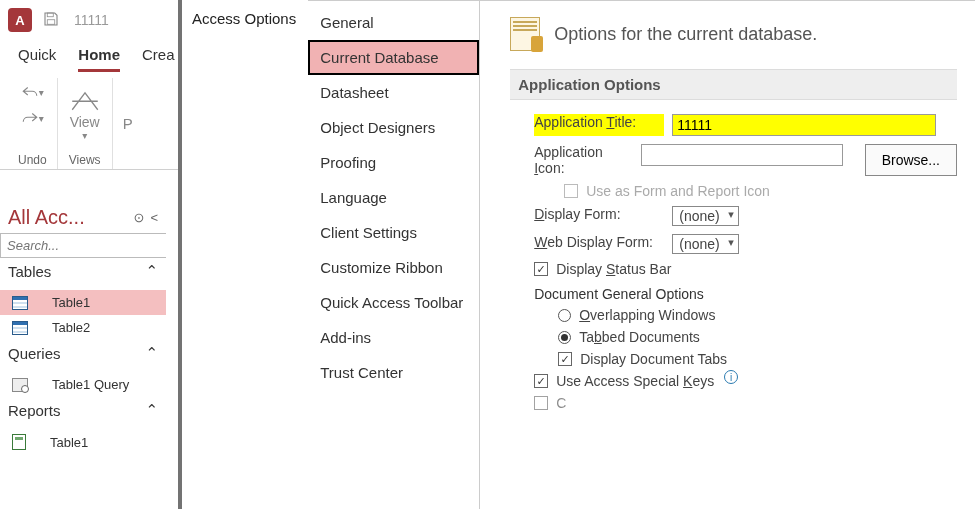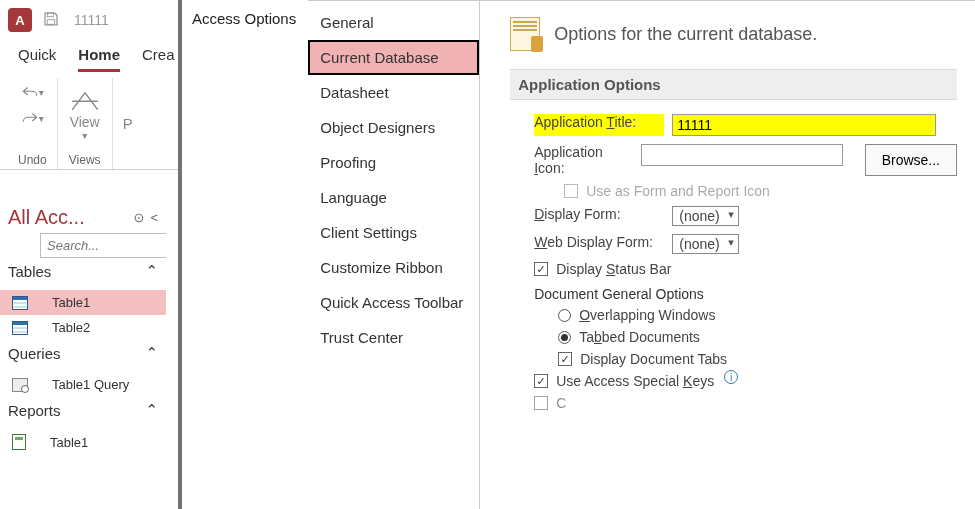--- a/index.html
+++ b/index.html
@@ -27,21 +27,21 @@
 .views-btn svg { width: 34px; height: 34px; stroke:#888; fill:none; }
 .views-text { font-size: 14px; color:#888; }
 .chev-down { font-size:10px; color:#888; }
 .cut-p { padding-left: 10px; color:#888; font-size:15px; align-self:center;}
 
 
 .leftnav { position: absolute; top: 202px; left: 0; width: 166px; display:flex; flex-direction:column; }
 .allacc-row { display:flex; align-items:center; justify-content:space-between; padding: 4px 8px; }
 .allacc-title { font-size: 20px; color:#a4373a; }
 .allacc-ctrl { display:flex; gap:6px; color:#666; }
-.search-row { display:flex; align-items:center; border:1px solid #bbb; background:#4c1d95;margin-left:40px;}
+.search-row { display:flex; align-items:center; border:1px solid #bbb; background:#4c1d95;}
 .search-row input { flex:1; border:none; outline:none; padding:4px 6px; font-style:italic; color:#888; font-size:13px;}
 .search-icon { width:22px; display:flex;align-items:center;justify-content:center;}
 .nav-section-hdr { display:flex; align-items:center; justify-content:space-between; padding:4px 8px 10px 8px; font-size:15px; color:#333;}
 .nav-item { display:flex; align-items:center; gap:24px; padding:5px 8px 5px 12px; font-size:13px; color:#333; cursor:pointer;}
 .nav-item.selected { background:#f4bfc0; }
 .table-icon { width:16px; height:14px; background:linear-gradient(#2f6fb0,#2f6fb0); border:1px solid #2a5b8b; position:relative;}
 .table-icon::before { content:""; position:absolute; top:3px; left:0; right:0; bottom:0; background:repeating-linear-gradient(#fff,#fff 2px,#cfe0ef 2px,#cfe0ef 4px);}
 .query-icon { width:16px;height:14px;border:1px solid #888;background:#eee;position:relative;}
 .query-icon::after{content:"";position:absolute;right:-2px;bottom:-2px;width:6px;height:6px;border:1px solid #666;border-radius:50%;background:#fff;}
 .report-icon{width:14px;height:16px;border:1px solid #3a7a3a;background:#fff;position:relative;}
@@ -193,20 +193,21 @@
     <div class="dlg-left">
       <div class="dlg-left-item">General</div>
       <div class="dlg-left-item selected">Current Database</div>
       <div class="dlg-left-item">Datasheet</div>
       <div class="dlg-left-item">Object Designers</div>
       <div class="dlg-left-item">Proofing</div>
       <div class="dlg-left-item">Language</div>
       <div class="dlg-left-item">Client Settings</div>
       <div class="dlg-left-item">Customize Ribbon</div>
       <div class="dlg-left-item">Quick Access Toolbar</div>
+      <div class="dlg-left-item">Add-ins</div>
       <div class="dlg-left-item">Trust Center</div>
     </div>
     <div class="dlg-right">
       <div class="opt-header">
         <div class="db-icon"></div>
         <div class="opt-header-text">Options for the current database.</div>
       </div>
       <div class="section-hdr">Application Options</div>
       <div class="form-table">
         <div class="form-row">

